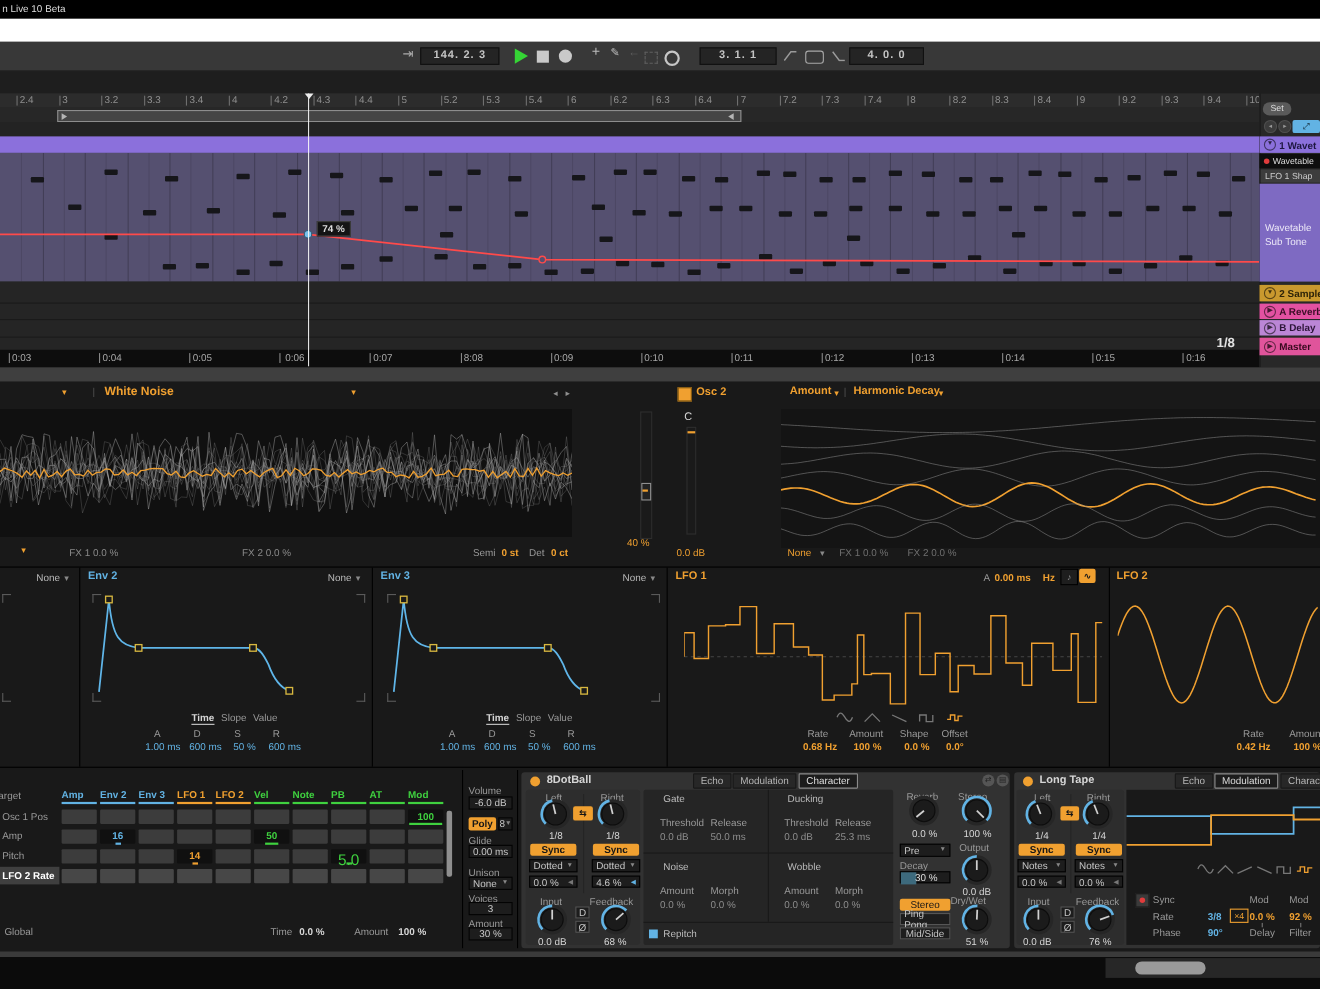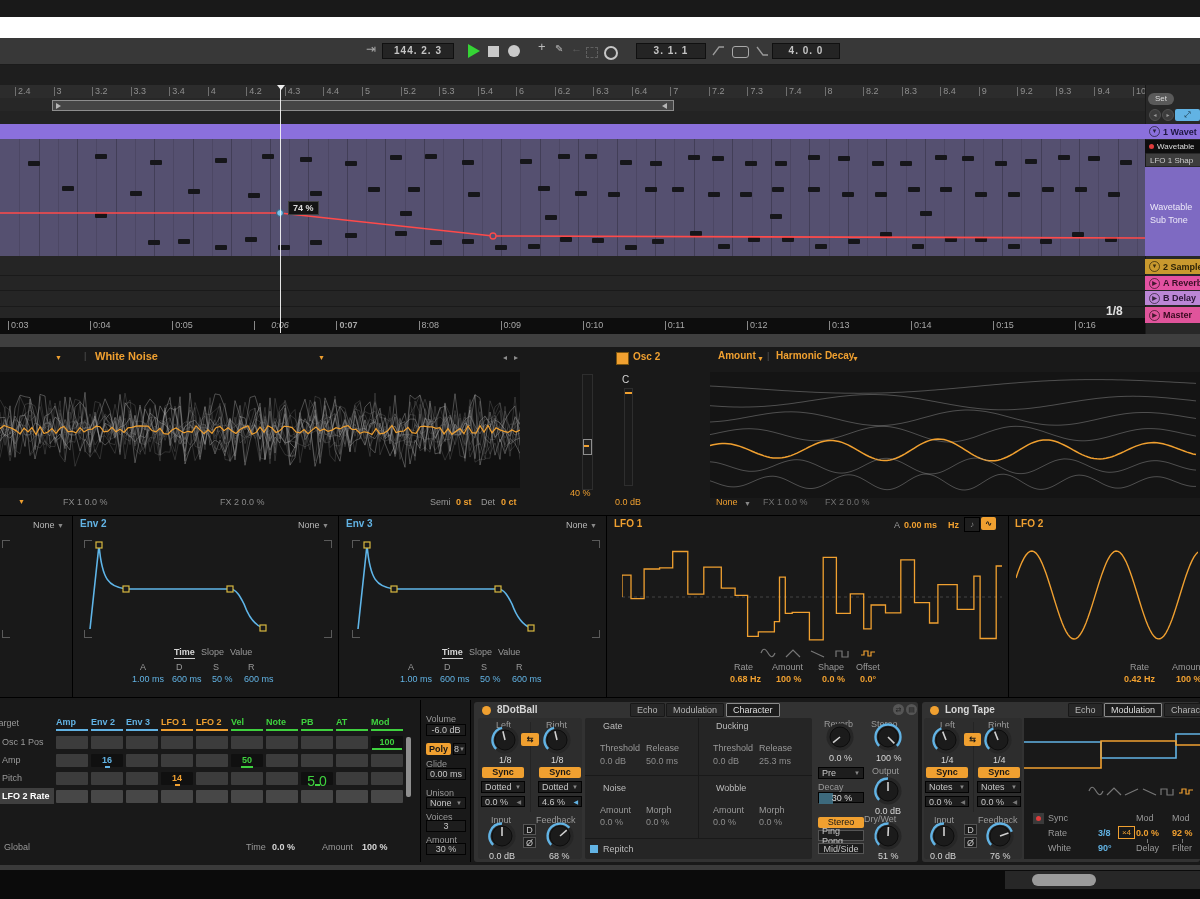--- a/index.html
+++ b/index.html
@@ -31,20 +31,23 @@
   .fold{width:9px;height:9px;border-radius:50%;border:1px solid rgba(0,0,0,.55);margin:0 3px 0 4px;
     font-size:6px;line-height:9px;text-align:center;color:rgba(0,0,0,.7);flex:0 0 auto}
   .vline{position:absolute;width:1px;background:#000}
   .hline{position:absolute;height:1px;background:#000}
 </style>
 </head>
 <body>
 
 <div id="screen">
 
+  <div class="a" style="left:0;top:0;width:1200px;height:17px;background:#000">
+    <span class="lbl" style="left:2px;top:3px;color:#ddd">n Live 10 Beta</span>
+  </div>
 
   <div class="a" style="left:0;top:17px;width:1200px;height:21px;background:#fff"></div>
 
   <div class="a" style="left:0;top:38px;width:1200px;height:26px;background:#383838;border-bottom:1px solid #1b1b1b">
     <span class="lbl" style="left:366px;top:6px;font-size:12px;color:#a8a8a8">⇥</span>
     <div class="fld" style="left:382px;top:5px;width:70px;height:14px">144. 2. 3</div>
     <div class="a" style="left:468px;top:6px;width:0;height:0;border-left:12px solid #35d435;border-top:7px solid transparent;border-bottom:7px solid transparent"></div>
     <div class="a" style="left:488px;top:8px;width:11px;height:11px;background:#c9c9c9"></div>
     <div class="a" style="left:508px;top:7px;width:12px;height:12px;border-radius:50%;background:#c9c9c9"></div>
     <span class="lbl" style="left:538px;top:4px;font-size:13px;color:#bbb">+</span>
@@ -274,22 +277,22 @@
   <div class="a" style="left:0;top:256px;width:1145px;height:62px;background:#252525">
     <div class="hline" style="left:0;top:19px;width:1145px;background:#1a1a1a"></div>
     <div class="hline" style="left:0;top:34px;width:1145px;background:#1a1a1a"></div>
     <div class="hline" style="left:0;top:50px;width:1145px;background:#1a1a1a"></div>
   </div>
 
   <div class="a" style="left:0;top:318px;width:1145px;height:16px;background:#0d0d0d;overflow:hidden" id="timeRuler">
       <span style="position: absolute; left: 8px; top: 3px; font-size: 9px; color: rgb(168, 168, 168); border-left: 1px solid rgb(136, 136, 136); padding-left: 2px; line-height: 9px;">0:03</span>
       <span style="position: absolute; left: 90.1px; top: 3px; font-size: 9px; color: rgb(168, 168, 168); border-left: 1px solid rgb(136, 136, 136); padding-left: 2px; line-height: 9px;">0:04</span>
       <span style="position: absolute; left: 172.2px; top: 3px; font-size: 9px; color: rgb(168, 168, 168); border-left: 1px solid rgb(136, 136, 136); padding-left: 2px; line-height: 9px;">0:05</span>
-      <span style="position: absolute; left: 254.3px; top: 3px; font-size: 9px; color: rgb(168, 168, 168); border-left: 1px solid rgb(136, 136, 136); padding-left: 16px; line-height: 9px; font-style: italic;">0:06</span>
-      <span style="position: absolute; left: 336.4px; top: 3px; font-size: 9px; color: rgb(168, 168, 168); border-left: 1px solid rgb(136, 136, 136); padding-left: 2px; line-height: 9px; font-weight: bold;">0:07</span>
+      <span style="position: absolute; left: 254.3px; top: 3px; font-size: 9px; color: rgb(168, 168, 168); border-left: 1px solid rgb(136, 136, 136); padding-left: 4px; line-height: 9px;">0:06</span>
+      <span style="position: absolute; left: 336.4px; top: 3px; font-size: 9px; color: rgb(168, 168, 168); border-left: 1px solid rgb(136, 136, 136); padding-left: 2px; line-height: 9px;">0:07</span>
       <span style="position: absolute; left: 418.5px; top: 3px; font-size: 9px; color: rgb(168, 168, 168); border-left: 1px solid rgb(136, 136, 136); padding-left: 2px; line-height: 9px;">8:08</span>
       <span style="position: absolute; left: 500.6px; top: 3px; font-size: 9px; color: rgb(168, 168, 168); border-left: 1px solid rgb(136, 136, 136); padding-left: 2px; line-height: 9px;">0:09</span>
       <span style="position: absolute; left: 582.7px; top: 3px; font-size: 9px; color: rgb(168, 168, 168); border-left: 1px solid rgb(136, 136, 136); padding-left: 2px; line-height: 9px;">0:10</span>
       <span style="position: absolute; left: 664.8px; top: 3px; font-size: 9px; color: rgb(168, 168, 168); border-left: 1px solid rgb(136, 136, 136); padding-left: 2px; line-height: 9px;">0:11</span>
       <span style="position: absolute; left: 746.9px; top: 3px; font-size: 9px; color: rgb(168, 168, 168); border-left: 1px solid rgb(136, 136, 136); padding-left: 2px; line-height: 9px;">0:12</span>
       <span style="position: absolute; left: 829px; top: 3px; font-size: 9px; color: rgb(168, 168, 168); border-left: 1px solid rgb(136, 136, 136); padding-left: 2px; line-height: 9px;">0:13</span>
       <span style="position: absolute; left: 911.1px; top: 3px; font-size: 9px; color: rgb(168, 168, 168); border-left: 1px solid rgb(136, 136, 136); padding-left: 2px; line-height: 9px;">0:14</span>
       <span style="position: absolute; left: 993.2px; top: 3px; font-size: 9px; color: rgb(168, 168, 168); border-left: 1px solid rgb(136, 136, 136); padding-left: 2px; line-height: 9px;">0:15</span>
       <span style="position: absolute; left: 1075.3px; top: 3px; font-size: 9px; color: rgb(168, 168, 168); border-left: 1px solid rgb(136, 136, 136); padding-left: 2px; line-height: 9px;">0:16</span>
     </div>
@@ -764,21 +767,21 @@
       <span style="position: absolute; left: 1178px; top: 783px; width: 17px; height: 11px;"><svg width="17" height="11">
           <path d="M1,7 L4,7 L4,3 L8,3 L8,8 L11,8 L11,4 L15,4" fill="none" stroke="#f0a030" stroke-width="1.2"></path>
         </svg></span>
     </div>
   <div class="a" style="left:1032px;top:812px;width:11px;height:11px;background:#3a3a3a;border:1px solid #1a1a1a">
     <div class="a" style="left:3px;top:3px;width:5px;height:5px;border-radius:50%;background:#e03c3c"></div>
   </div>
   <span class="lbl" style="left:1048px;top:813px">Sync</span>
   <span class="lbl" style="left:1048px;top:828px">Rate</span>
   <span class="lbl bl b" style="left:1098px;top:828px">3/8</span>
-  <span class="lbl" style="left:1048px;top:843px">White</span>
+  <span class="lbl" style="left:1048px;top:843px">Phase</span>
   <span class="lbl bl b" style="left:1098px;top:843px">90°</span>
   <span class="lbl" style="left:1136px;top:813px">Mod</span>
   <span class="lbl" style="left:1172px;top:813px">Mod</span>
   <div class="a" style="left:1118px;top:826px;width:15px;height:11px;border:1px solid #f0a030;color:#f0a030;font-size:8px;text-align:center;line-height:11px">×4</div>
   <span class="lbl o b" style="left:1136px;top:828px">0.0 %</span>
   <span class="lbl o b" style="left:1172px;top:828px">92 %</span>
   <div class="vline" style="left:1147px;top:839px;height:4px;background:#777"></div>
   <div class="vline" style="left:1182px;top:839px;height:4px;background:#777"></div>
   <span class="lbl" style="left:1136px;top:843px">Delay</span>
   <span class="lbl" style="left:1172px;top:843px">Filter</span>

